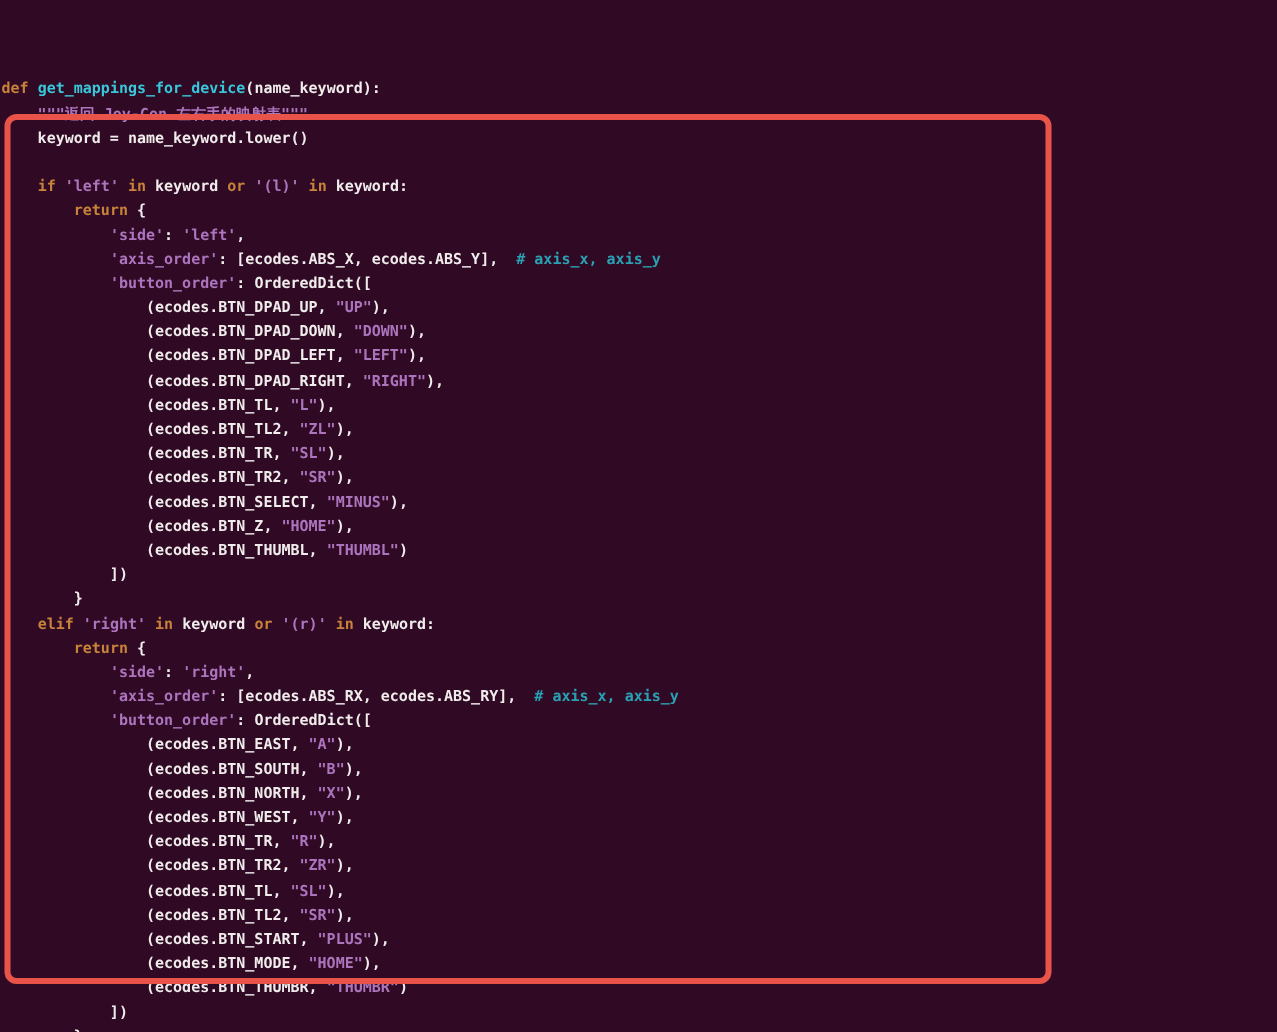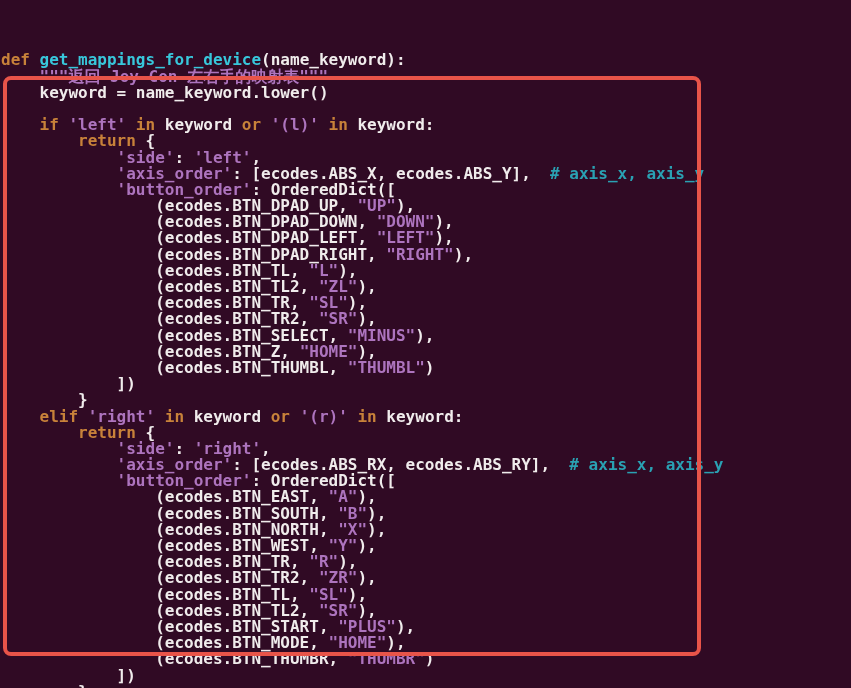--- a/index.html
+++ b/index.html
@@ -10,21 +10,21 @@
     overflow: hidden;
     background: var(--background, #300A24);
   }
   .terminal {
     position: relative;
     width: 851px;
     height: 688px;
     background: var(--background, #300A24);
     font-family: "DejaVu Sans Mono", "Liberation Mono", monospace;
     font-weight: bold;
-    font-size: 16px;
+    font-size: 10px;
     line-height: 16.2px;
   }
   .code-area {
     position: absolute;
     left: 1px;
     top: 20px;
     white-space: pre;
     color: var(--plain, #F0ECEC);
   }
   .line { height: 16.2px; }

